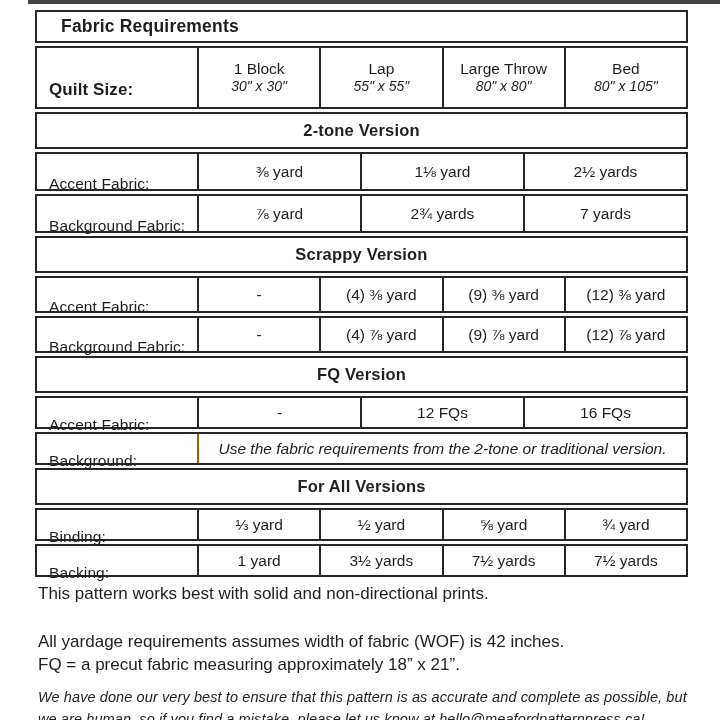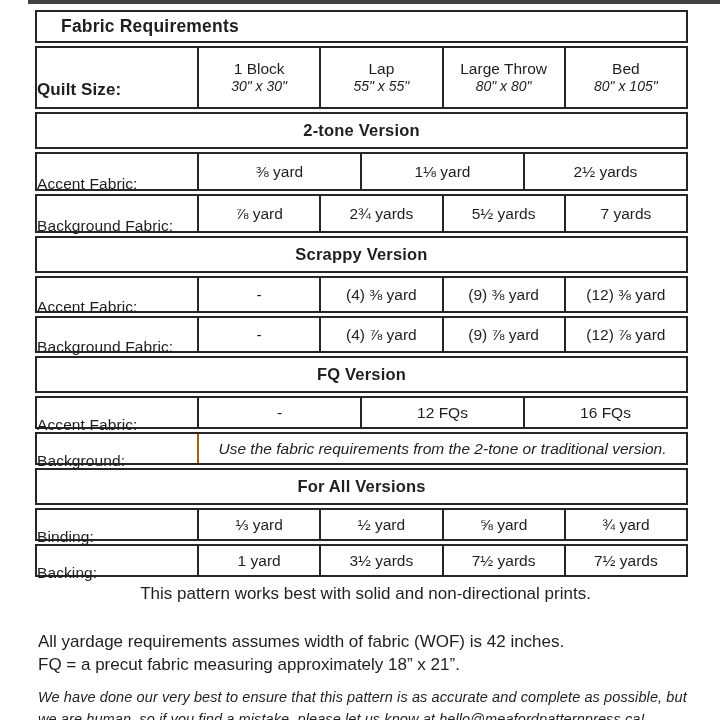--- a/index.html
+++ b/index.html
@@ -9,21 +9,21 @@
     color:#1f1f1f;-webkit-font-smoothing:antialiased;
   }
   #top-strip{position:absolute;top:0;left:28px;width:692px;height:4px;background:#424242;}
   #fabric-table{position:absolute;left:35px;top:10px;width:653px;}
   .t-row{
     display:flex;align-items:stretch;background:#fff;
     border:2px solid #262626;margin-bottom:3px;box-sizing:border-box;
   }
   .cl{ 
     flex:0 0 160px;display:flex;align-items:center;
-    box-sizing:border-box;font-size:15.5px;letter-spacing:.1px;margin-top:24px;
+    padding-left:12px;box-sizing:border-box;font-size:15.5px;letter-spacing:.1px;margin-top:24px;
   }
   .cv{ 
     flex:1 1 0;display:flex;align-items:center;justify-content:center;
     border-left:2px solid #262626;box-sizing:border-box;
     font-size:15.5px;text-align:center;
   }
   .cspan{ 
     flex:1 1 0;display:flex;align-items:center;justify-content:center;
     border-left:2px solid #a16207;box-sizing:border-box;
     font-size:15.5px;font-style:italic;text-align:center;
@@ -37,21 +37,21 @@
   .quilt-row{height:63px;}
   .quilt-row .cl{font-weight:bold;font-size:17px;}
   .colhead{display:flex;flex-direction:column;align-items:center;justify-content:center;line-height:1.25;}
   .colhead .cname{font-size:15.5px;}
   .colhead .csize{font-size:14px;font-style:italic;}
   .sec-row{height:37px;}
   .data-row{height:39px;}
   .data-row-m{height:37px;}
   .data-row-s{height:33px;}
   #notes{position:absolute;left:38px;top:584px;width:655px;}
-  #note-line1{font-size:17px;margin:0 0 27px 0;text-align:center;}
+  #note-line1{font-size:17px;margin:0 0 27px 0;}
   #note-block{font-size:17px;line-height:1.33;margin:0 0 11px 0;}
   #disclaimer{font-size:14.5px;font-style:italic;line-height:1.5;margin:0;letter-spacing:.1px;}
 </style>
 </head>
 <body>
 
 <div id="top-strip"></div>
 
 <div id="fabric-table">
 
@@ -93,21 +93,20 @@
   <div class="t-row data-row">
     <div class="cl">Accent Fabric:</div>
     <div class="cv">⅜ yard</div>
     <div class="cv">1⅛ yard</div>
     <div class="cv">2½ yards</div>
   </div>
   <div class="t-row data-row">
     <div class="cl">Background Fabric:</div>
     <div class="cv">⅞ yard</div>
     <div class="cv">2¾ yards</div>
-    <div class="cv">5½ yards</div>
     <div class="cv">7 yards</div>
   </div>
 
   <div class="t-row sec-row">
     <div class="csec">Scrappy Version</div>
   </div>
   <div class="t-row data-row-m">
     <div class="cl">Accent Fabric:</div>
     <div class="cv">-</div>
     <div class="cv">(4) ⅜ yard</div>

